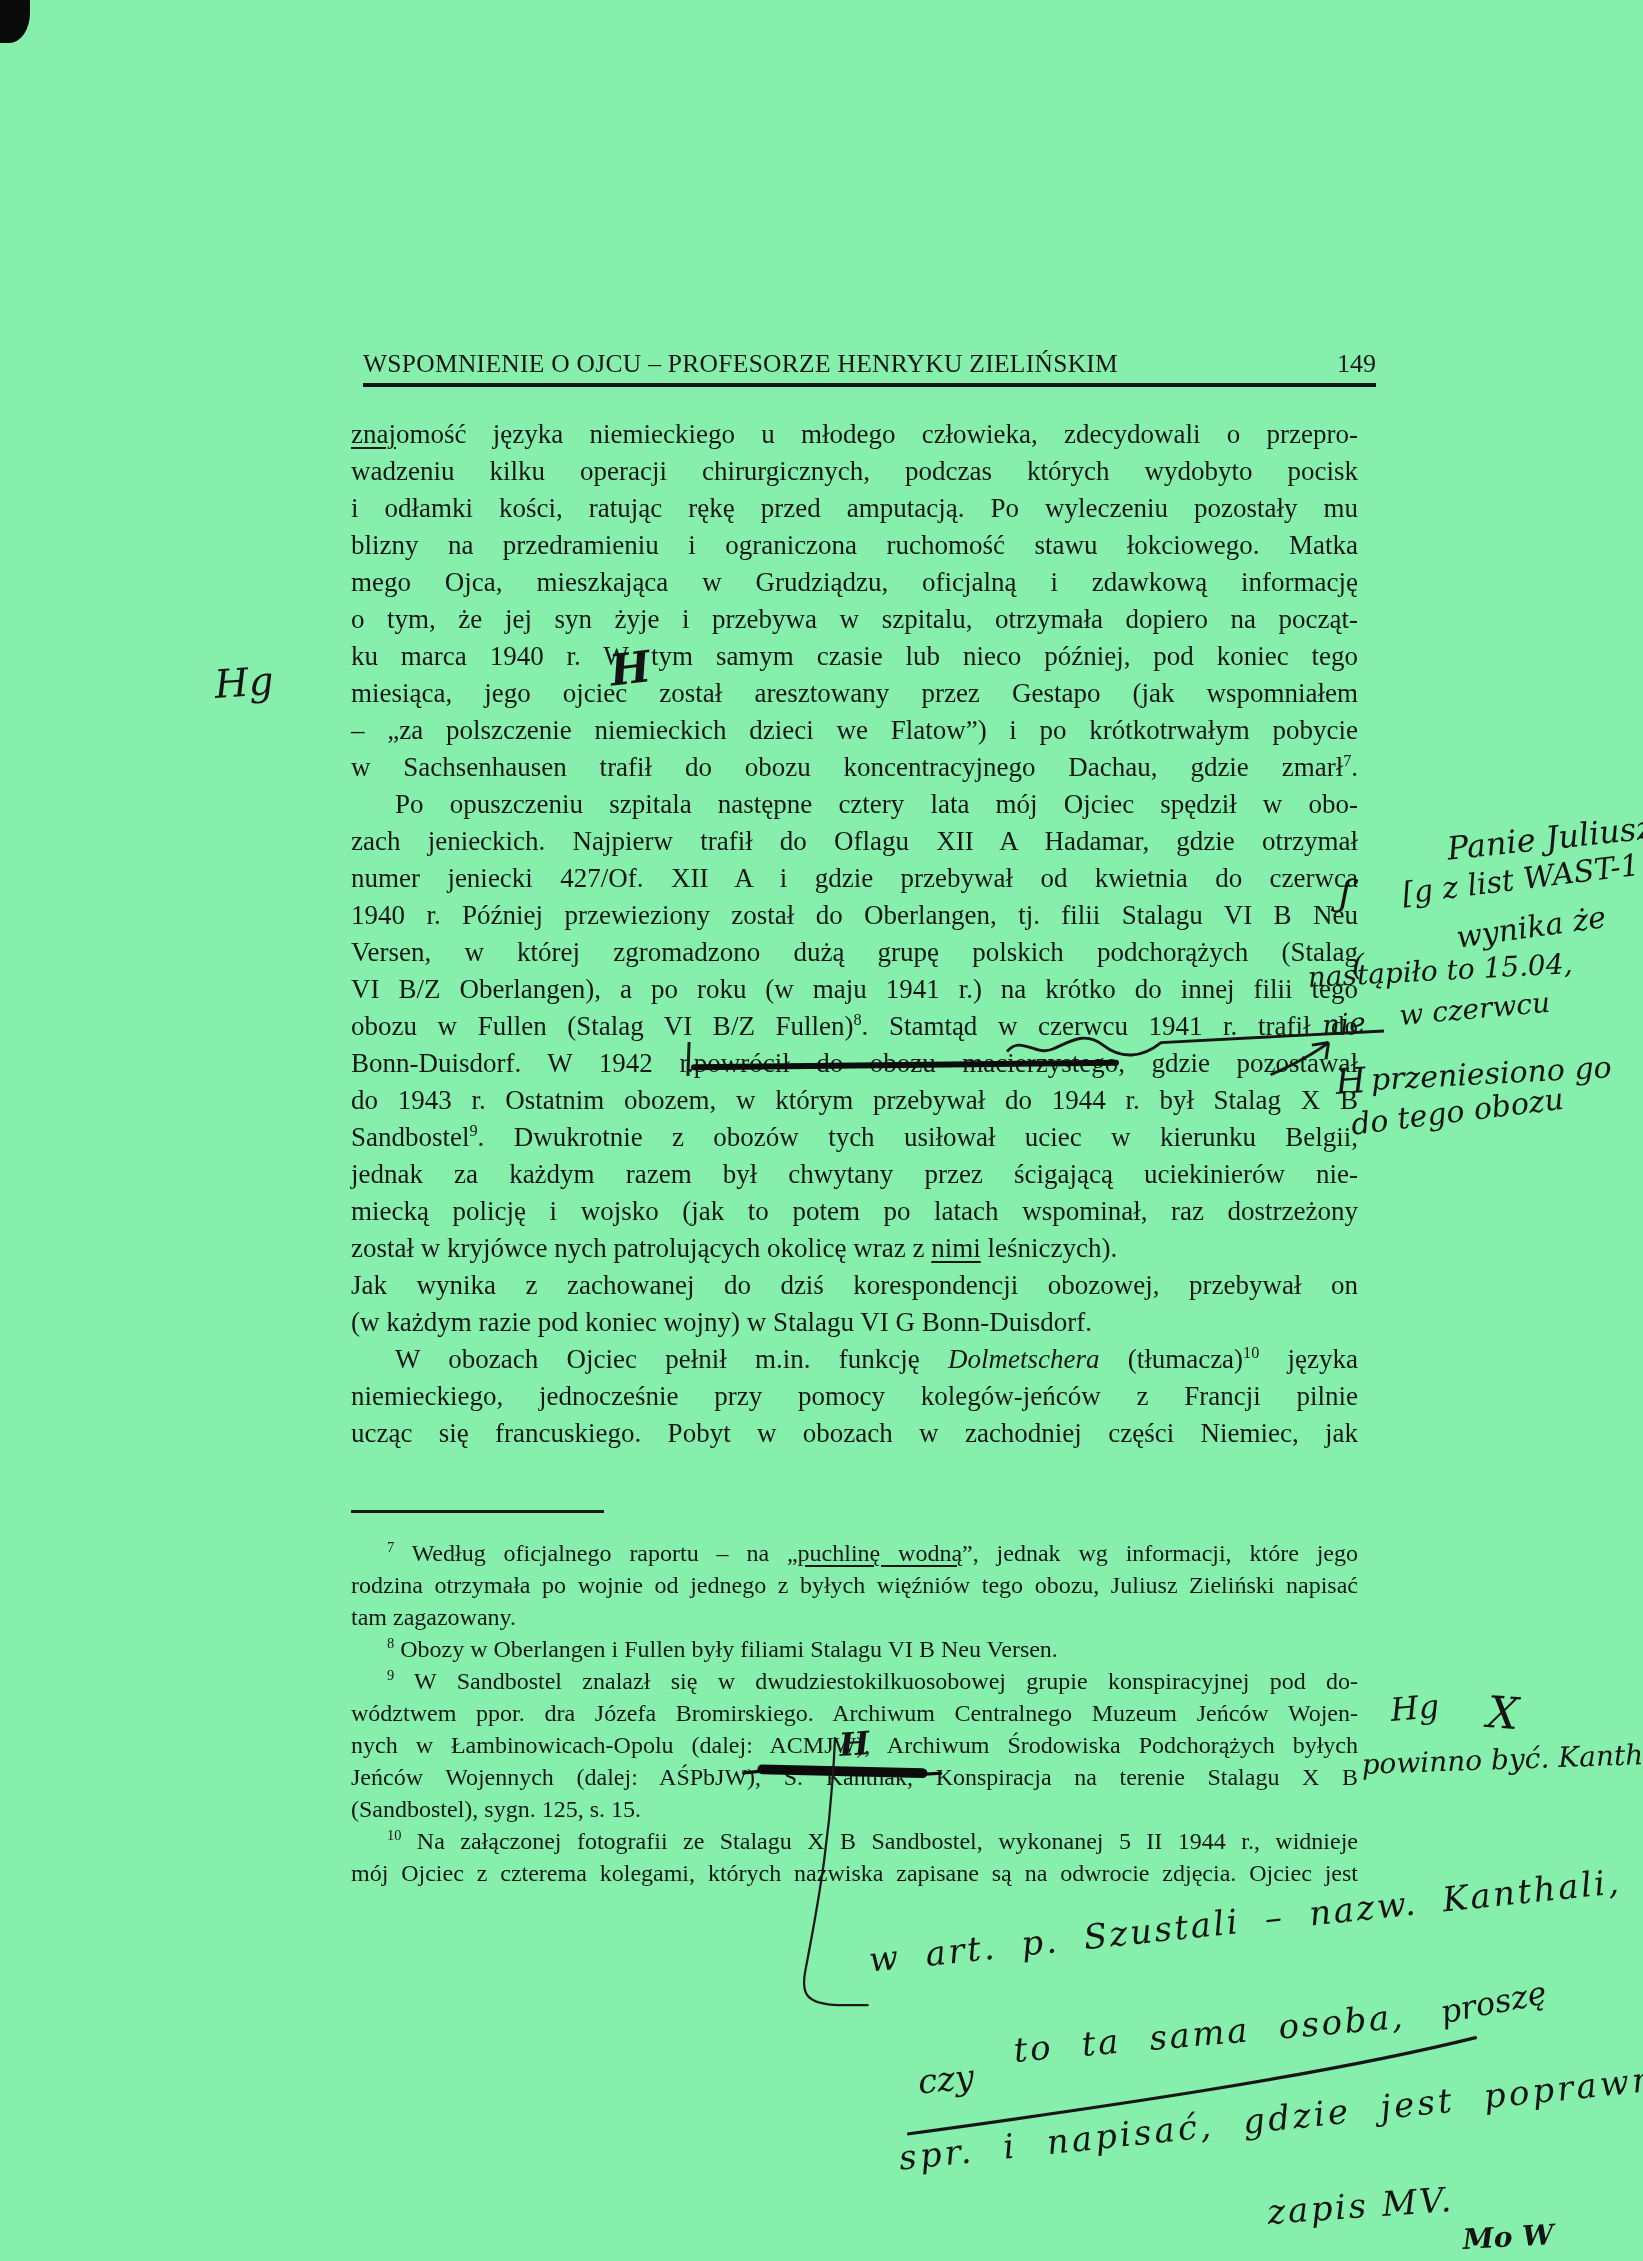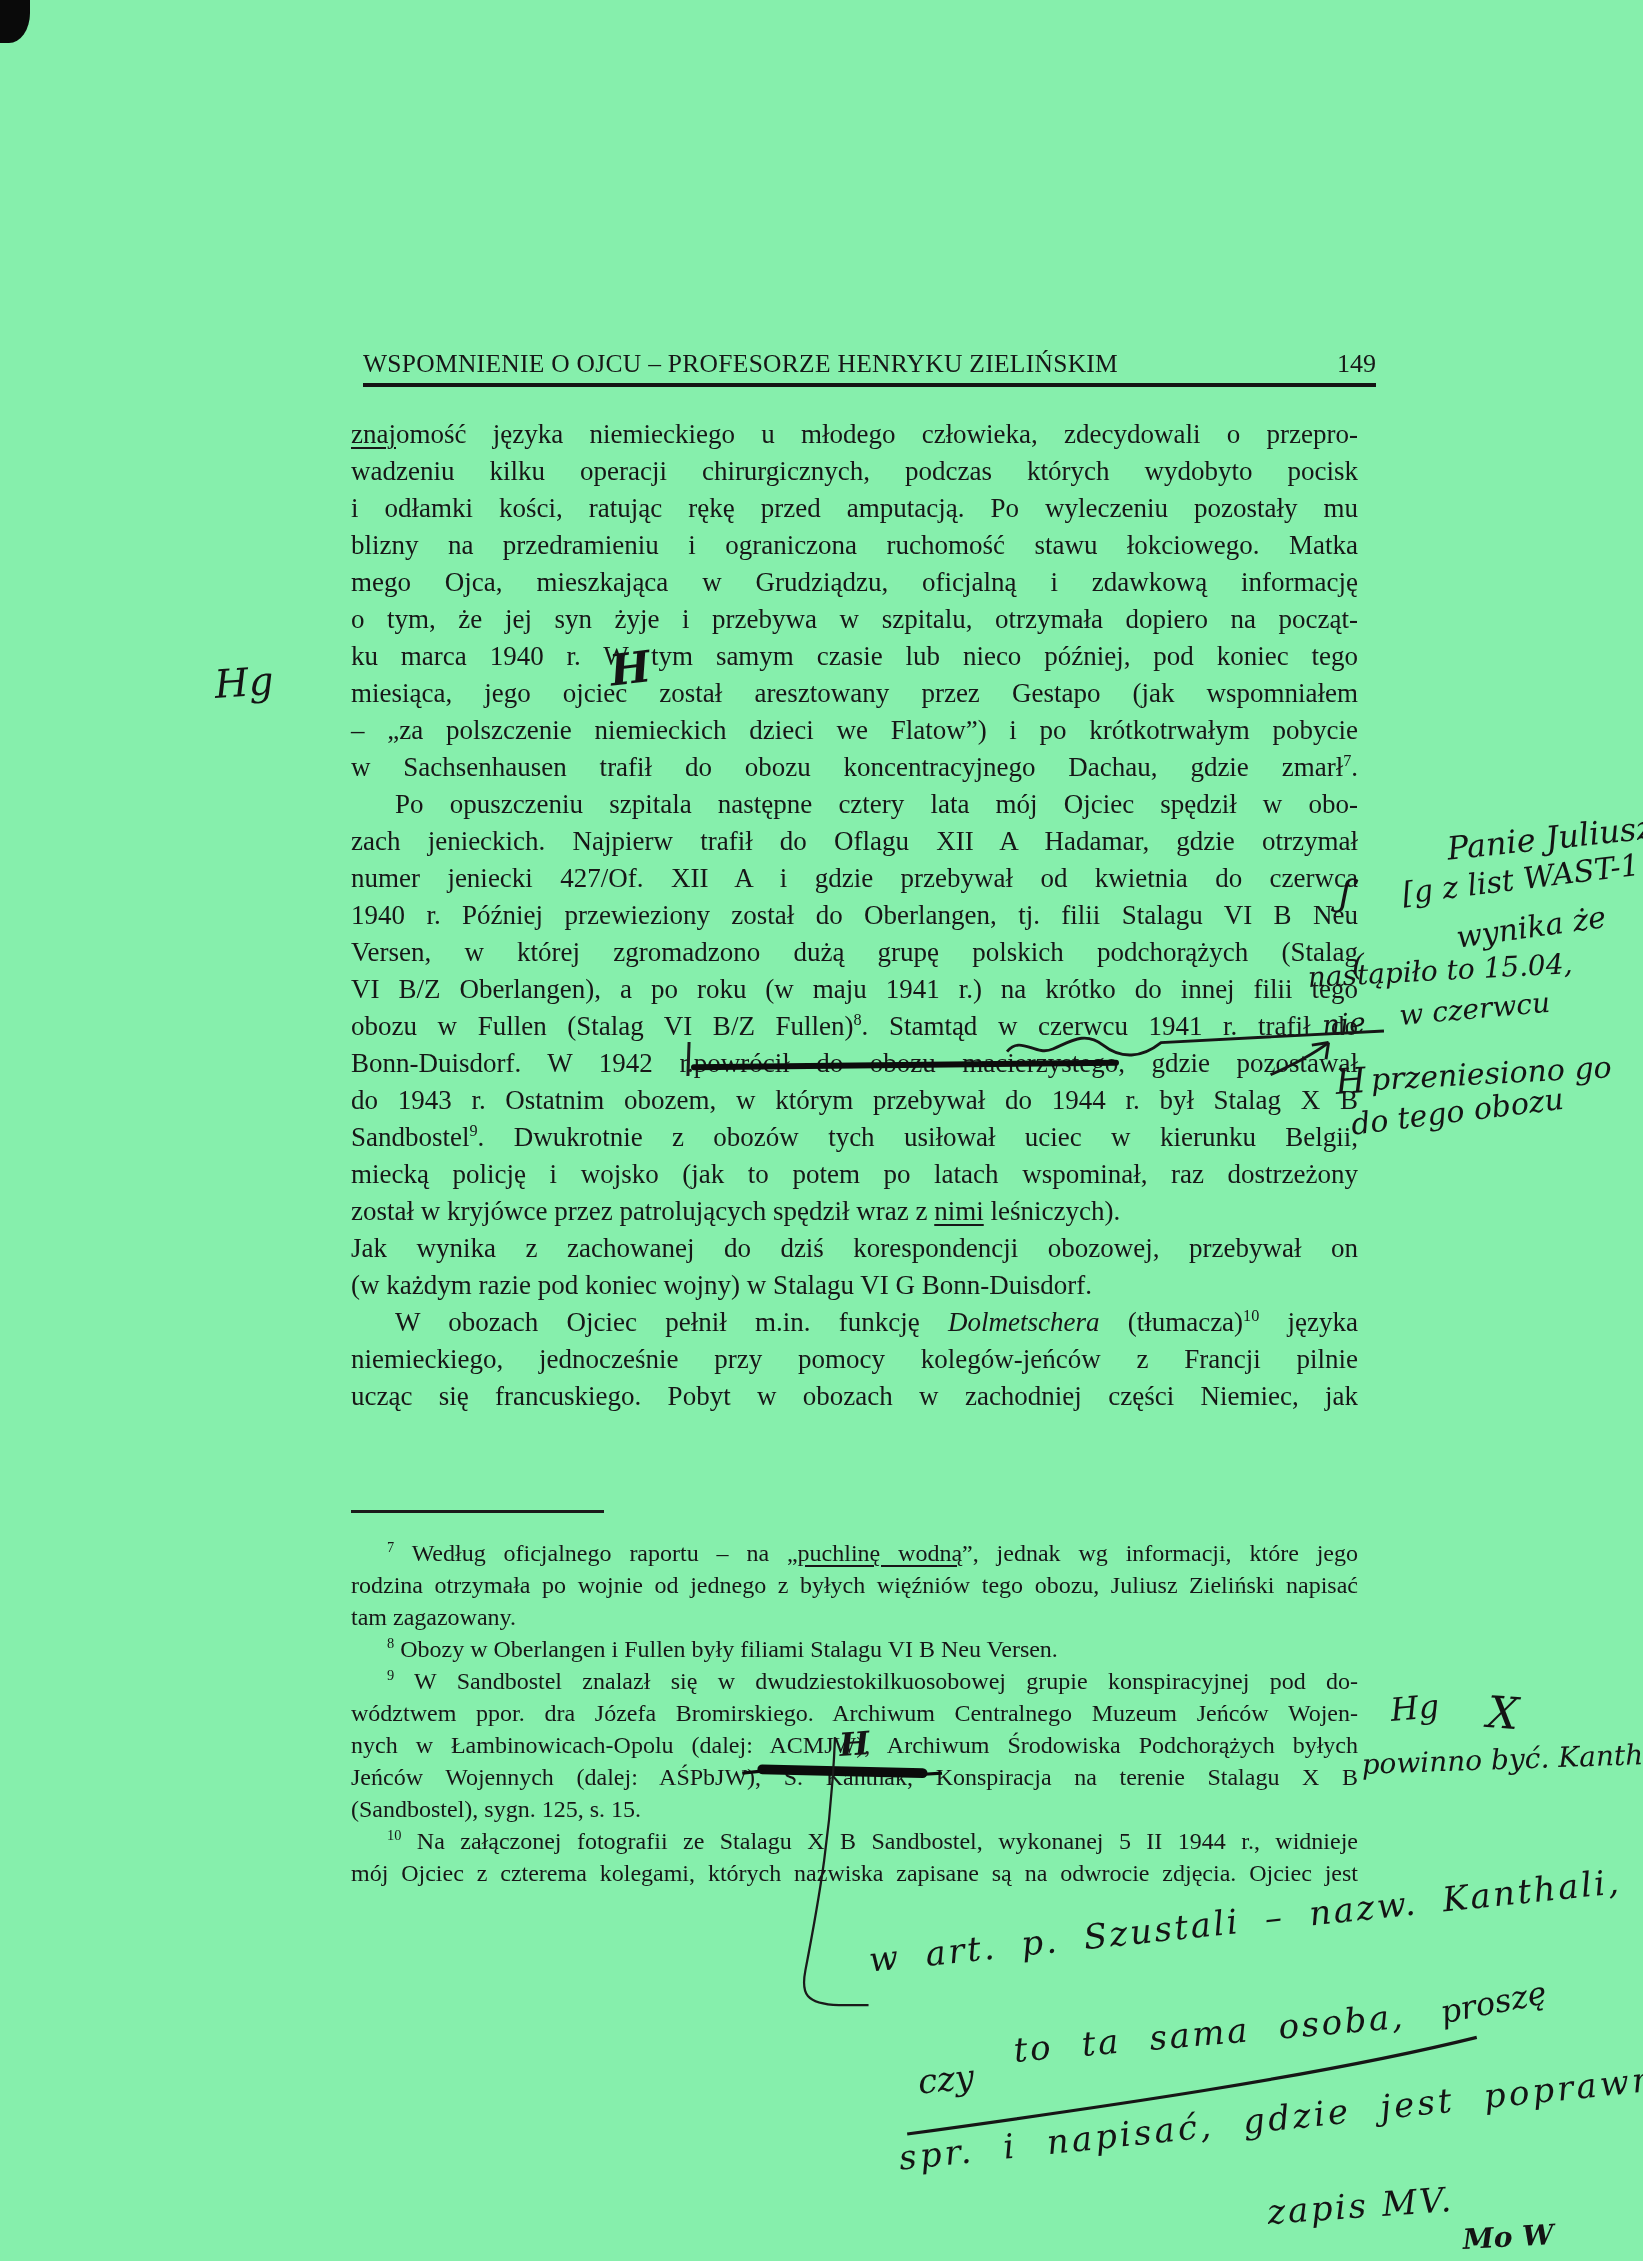--- a/index.html
+++ b/index.html
@@ -66,22 +66,23 @@
       <div class="tl ind"><span class="s-n">Po opuszczeniu szpitala następne cztery lata mój Ojciec spędził w obo-</span></div>
       <div class="tl"><span class="s-n">zach jenieckich. Najpierw trafił do Oflagu XII A Hadamar, gdzie otrzymał</span></div>
       <div class="tl"><span class="s-n">numer jeniecki 427/Of. XII A i gdzie przebywał od kwietnia do czerwca</span></div>
       <div class="tl"><span class="s-n">1940 r. Później przewieziony został do Oberlangen, tj. filii Stalagu VI B Neu</span></div>
       <div class="tl"><span class="s-n">Versen, w której zgromadzono dużą grupę polskich podchorążych (Stalag</span></div>
       <div class="tl"><span class="s-n">VI B/Z Oberlangen), a po roku (w maju 1941 r.) na krótko do innej filii tego</span></div>
       <div class="tl"><span class="s-n">obozu w Fullen (Stalag VI B/Z Fullen)</span><span class="s-sup">8</span><span class="s-n">. Stamtąd w czerwcu 1941 r. trafił do</span></div>
       <div class="tl"><span class="s-n">Bonn-Duisdorf. W 1942 r.</span><span class="s-strike">powrócił do obozu macierzystego</span><span class="s-n">, gdzie pozostawał</span></div>
       <div class="tl"><span class="s-n">do 1943 r. Ostatnim obozem, w którym przebywał do 1944 r. był Stalag X B</span></div>
       <div class="tl"><span class="s-n">Sandbostel</span><span class="s-sup">9</span><span class="s-n">. Dwukrotnie z obozów tych usiłował uciec w kierunku Belgii,</span></div>
+      <div class="tl"><span class="s-n">jednak za każdym razem był chwytany przez ścigającą uciekinierów nie-</span></div>
       <div class="tl"><span class="s-n">miecką policję i wojsko (jak to potem po latach wspominał, raz dostrzeżony</span></div>
-      <div class="tl last"><span class="s-n">został w kryjówce przez patrolujących spędził wraz z </span><span class="s-u">nimi</span><span class="s-n"> leśniczych).</span></div>
+      <div class="tl last"><span class="s-n">został w kryjówce nych patrolujących okolicę wraz z </span><span class="s-u">nimi</span><span class="s-n"> leśniczych).</span></div>
       <div class="tl"><span class="s-n">Jak wynika z zachowanej do dziś korespondencji obozowej, przebywał on</span></div>
       <div class="tl last"><span class="s-n">(w każdym razie pod koniec wojny) w Stalagu VI G Bonn-Duisdorf.</span></div>
       <div class="tl ind"><span class="s-n">W obozach Ojciec pełnił m.in. funkcję </span><span class="s-i">Dolmetschera</span><span class="s-n"> (tłumacza)</span><span class="s-sup">10</span><span class="s-n"> języka</span></div>
       <div class="tl"><span class="s-n">niemieckiego, jednocześnie przy pomocy kolegów-jeńców z Francji pilnie</span></div>
       <div class="tl"><span class="s-n">ucząc się francuskiego. Pobyt w obozach w zachodniej części Niemiec, jak</span></div>
     </div>
 
   <div class="fn-rule"></div>
   <div id="fn-lines">
       <div class="tl ind"><span class="s-sup">7</span><span class="s-n"> Według oficjalnego raportu – na „</span><span class="s-u">puchlinę wodną</span><span class="s-n">”, jednak wg informacji, które jego</span></div>

